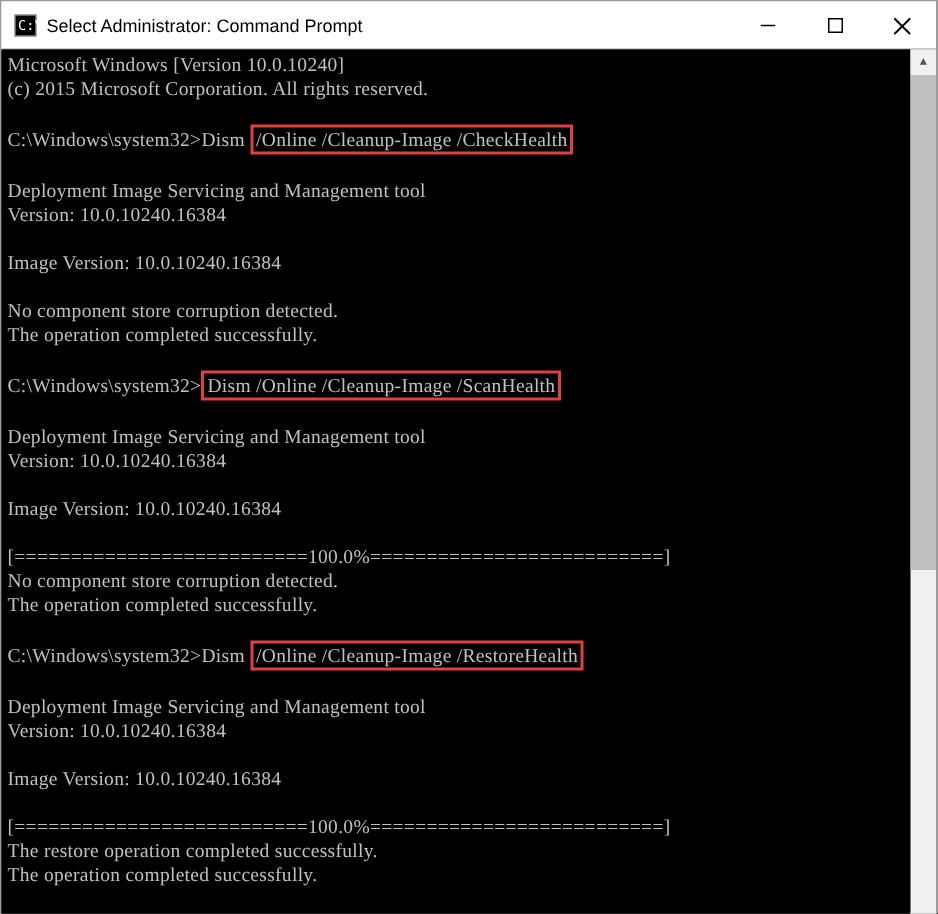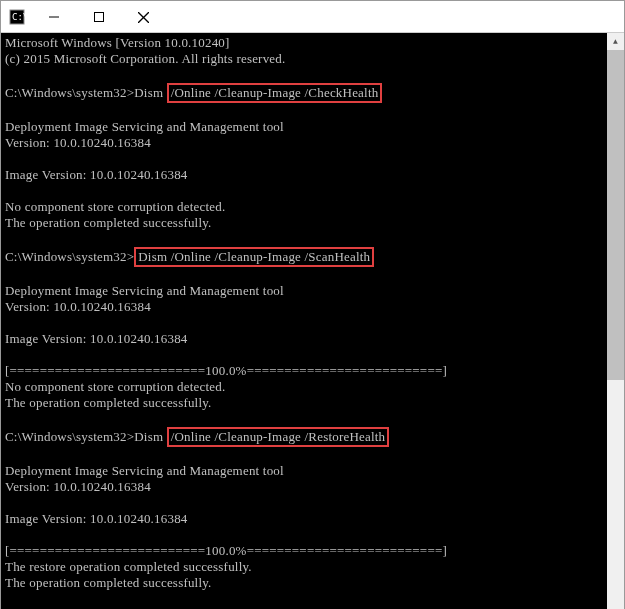--- a/index.html
+++ b/index.html
@@ -108,20 +108,21 @@
 <body>
 
 <div class="window">
   <div class="titlebar">
     <span class="titlebar-icon">
       <svg width="16" height="16" viewBox="0 0 16 16">
         <rect x="1" y="1" width="14" height="14" fill="#000" stroke="#888" stroke-width="1"></rect>
         <text x="3" y="11" font-size="9" fill="#fff" font-family="monospace">C:\</text>
       </svg>
     </span>
+    <span class="titlebar-title">Select Administrator: Command Prompt</span>
     <div class="window-controls">
       <div class="win-btn">
         <svg width="10" height="10" viewBox="0 0 10 10">
             <line x1="0" y1="5" x2="10" y2="5" stroke="#000" stroke-width="1"></line>
           </svg>
       </div>
       <div class="win-btn">
         <svg width="10" height="10" viewBox="0 0 10 10">
             <rect x="0.5" y="0.5" width="9" height="9" fill="none" stroke="#000" stroke-width="1"></rect>
           </svg>

